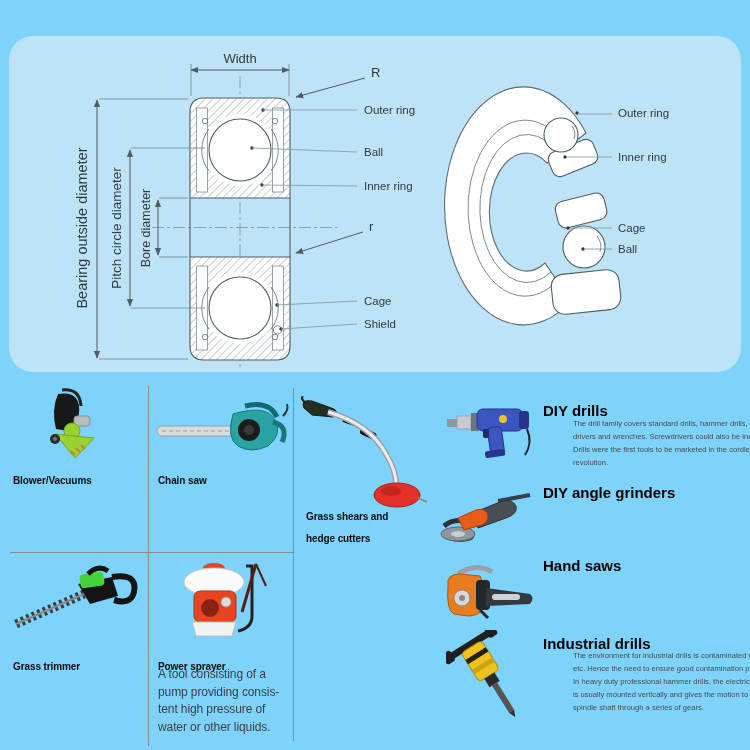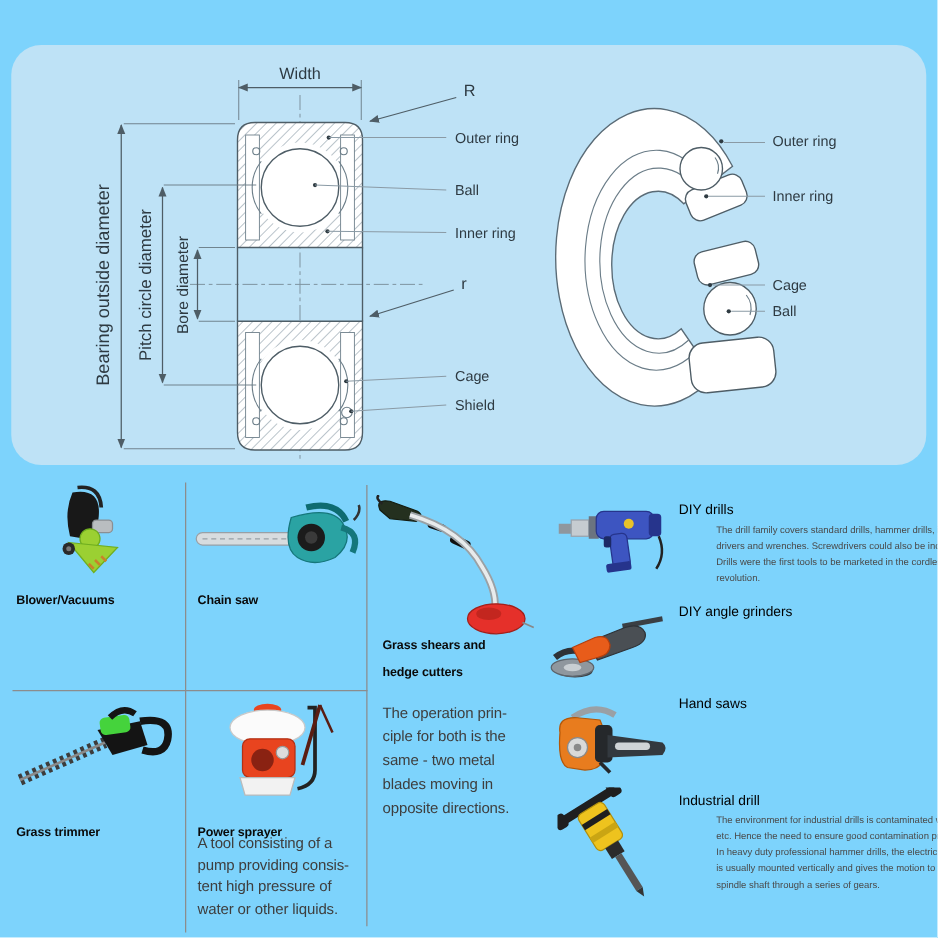--- a/index.html
+++ b/index.html
@@ -22,21 +22,21 @@
   .ldr{stroke:#8a9aa5;stroke-width:0.85;fill:none;}
   .cl{stroke:#7f93a0;stroke-width:0.8;stroke-dasharray:12 3 3 3;fill:none;}
   .dot{fill:#2f3b42;}
   
   .vdiv{position:absolute;width:1px;background:#8c8c8c;}
   .hdiv{position:absolute;height:1px;background:#8c8c8c;}
   .ttl{position:absolute;font-size:10px;font-weight:bold;color:#0a0a0a;white-space:pre;letter-spacing:-0.1px;margin-top:14px;}
   .ttl3{line-height:22px;}
   .bdy{position:absolute;font-size:12px;color:#3e3e3e;line-height:17.5px;white-space:pre;letter-spacing:-0.1px;}
   .bdy3{line-height:19px;}
-  .lt{position:absolute;font-size:11px;font-weight:normal;color:#000;white-space:pre;padding-left:10px;}
+  .lt{position:absolute;font-size:15px;font-weight:bold;color:#000;white-space:pre;padding-left:10px;}
   .lb{position:absolute;font-size:7.6px;color:#4a4a4a;line-height:13px;white-space:pre;margin-left:40px;}
 </style>
 </head>
 <body>
 
 <div class="page">
 
   <svg class="abs" style="left:0;top:0" width="750" height="378" viewBox="0 0 750 378">
     <defs>
       <pattern id="hatch" width="5.5" height="5.5" patternUnits="userSpaceOnUse" patternTransform="rotate(45)">
@@ -268,36 +268,31 @@
   <div class="ttl" style="left:13px;top:647px">Grass trimmer</div>
 
   <div class="ttl" style="left:158px;top:647px">Power sprayer</div>
   <div class="bdy" style="left:158px;top:666px">A tool consisting of a
 pump providing consis-
 tent high pressure of
 water or other liquids.</div>
 
   <div class="ttl ttl3" style="left:306px;top:492px">Grass shears and
 hedge cutters</div>
-  <div class="bdy bdy3" style="left:306px;top:561px">The operation prin-
-ciple for both is the
-same - two metal
-blades moving in
-opposite directions.</div>
 
   <div class="lt" style="left:533px;top:402px">DIY drills</div>
   <div class="lb" style="left:533px;top:417px">The drill family covers standard drills, hammer drills, impact
 drivers and wrenches. Screwdrivers could also be included.
 Drills were the first tools to be marketed in the cordless
 revolution.</div>
 
   <div class="lt" style="left:533px;top:484px">DIY angle grinders</div>
 
   <div class="lt" style="left:533px;top:557px">Hand saws</div>
 
-  <div class="lt" style="left:533px;top:635px">Industrial drill</div>
+  <div class="lt" style="left:533px;top:635px">Industrial drills</div>
   <div class="lb" style="left:533px;top:649px">The environment for industrial drills is contaminated with dust
 etc. Hence the need to ensure good contamination protection.
 In heavy duty professional hammer drills, the electric motor
 is usually mounted vertically and gives the motion to the
 spindle shaft through a series of gears.</div>
 
 </div>
 
 </body></html>

